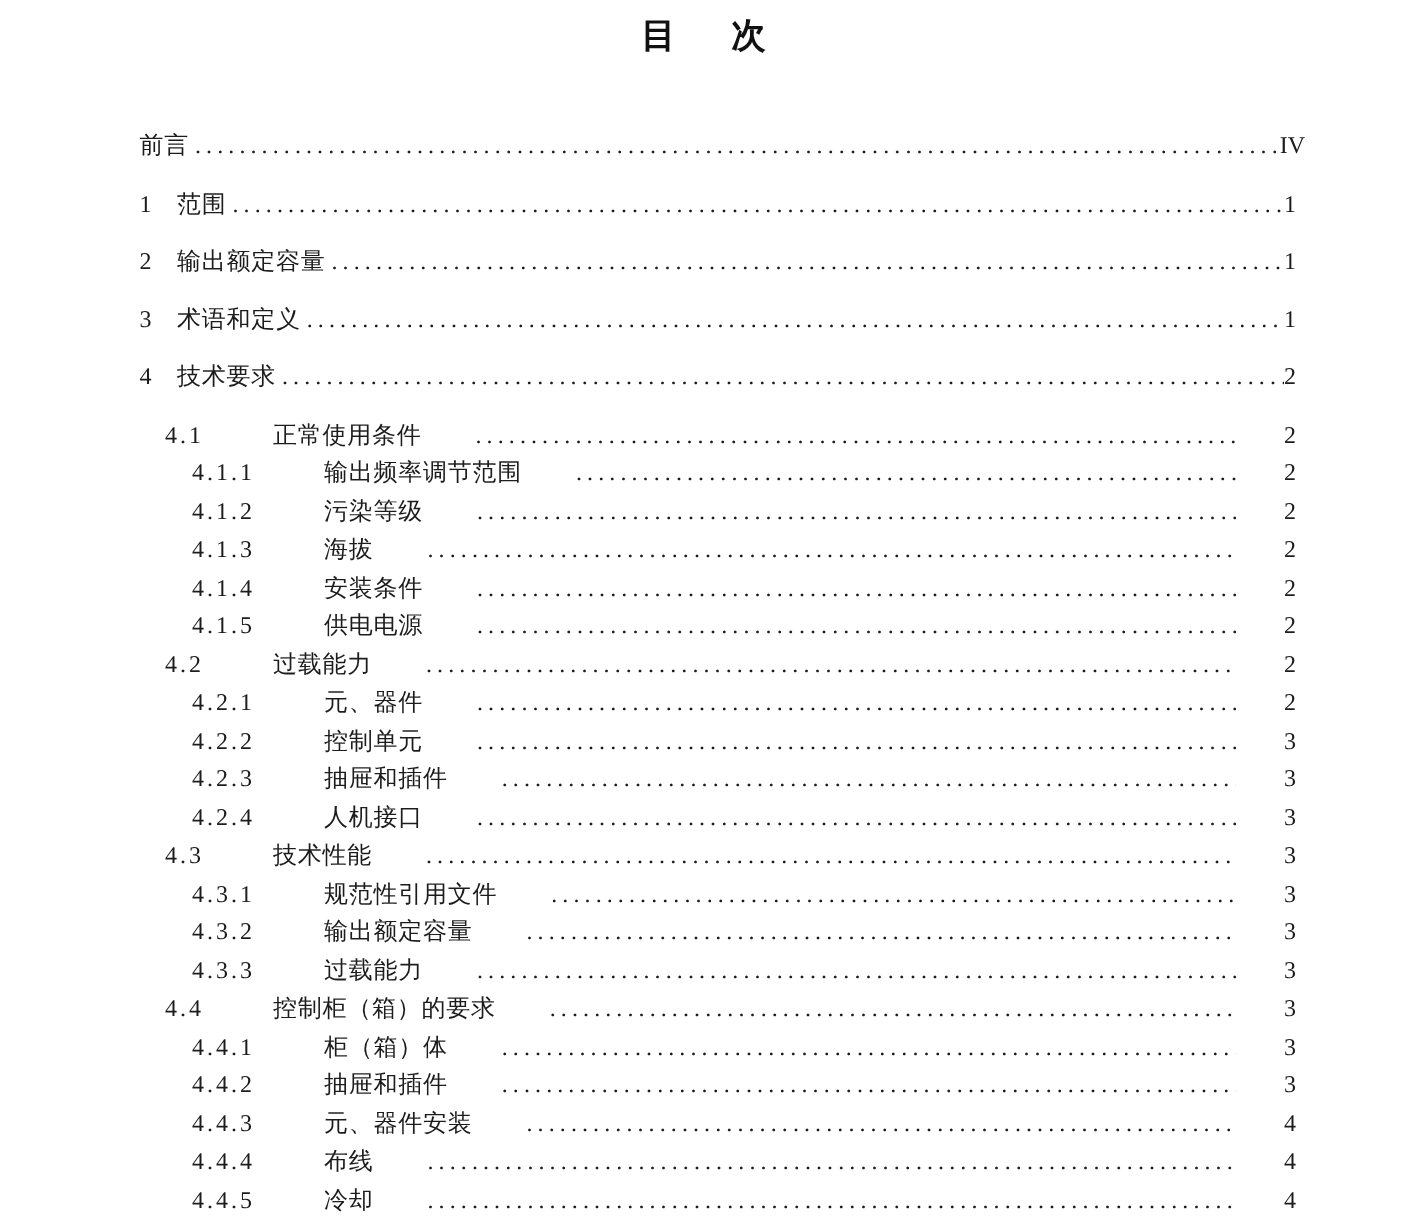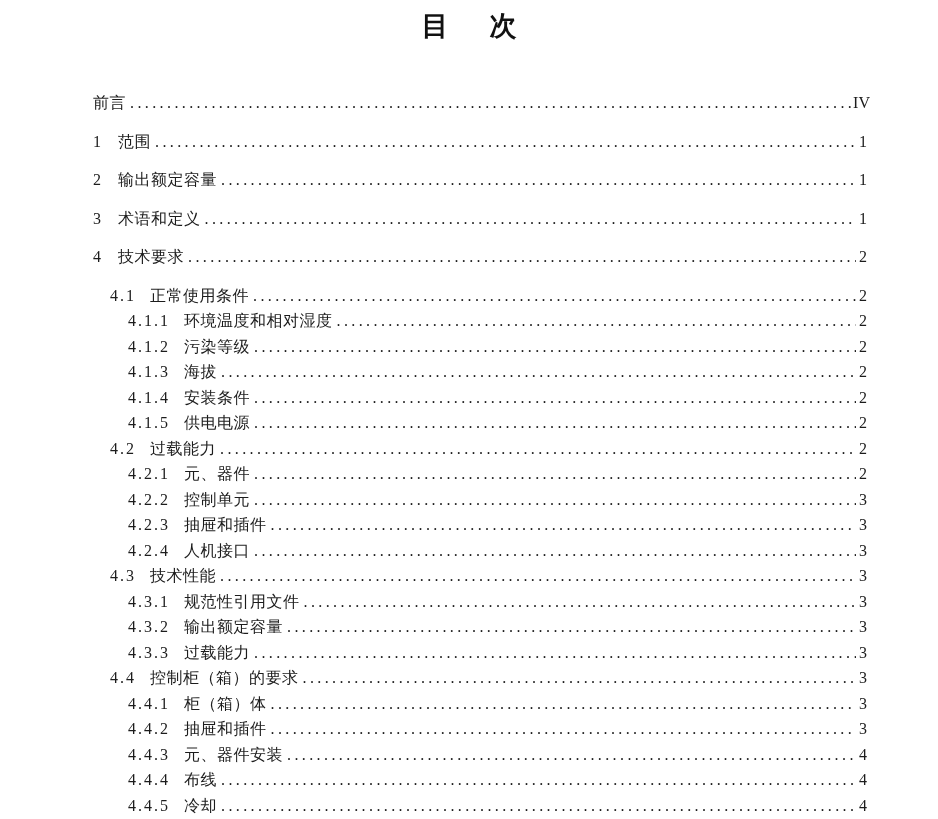--- a/index.html
+++ b/index.html
@@ -13,38 +13,38 @@
   }
   .page {
     position: relative;
     width: 938px;
     height: 819px;
     background: #ffffff;
   }
   .doc-title {
     margin-top: 8px;
     text-align: center;
-    font-size: 27px;
+    font-size: 23px;
     font-weight: bold;
     letter-spacing: 7px;
     padding-left: 7px; 
     color: #111111;
   }
   .toc {
     margin: 50px 68px 0 93px; 
   }
   .toc-row {
     display: flex;
     align-items: flex-end;
     font-size: 16px;
     line-height: 17px;
     white-space: nowrap;
   }
   .row-wide   { margin-bottom: 21.5px; }
-  .row-normal { margin-bottom: 8.5px; }
+  .row-normal { margin-bottom: 8.5px; gap: 32px; }
   .level-0 { padding-left: 0; }
   .level-1 { padding-left: 17px; }
   .level-2 { padding-left: 35px; }
   .num {
     letter-spacing: 2px;
     margin-right: 14px;
     flex: none;
   }
   .level-0 > .num { margin-right: 17px; letter-spacing: 0; }
   .label {
@@ -60,21 +60,21 @@
     min-width: 12px;
   }
   .leader::after {
     content: "..........................................................................................................................................................";
     letter-spacing: 3.4px;
     font-size: 16px;
   }
   .pagenum {
     flex: none;
     min-width: 14px;
-    text-align: center;
+    text-align: left;
   }
 </style>
 </head>
 <body>
 
 <div class="page">
   <h1 class="doc-title">目　次</h1>
 
   <div class="toc">
       <div class="toc-row level-0 row-wide">
@@ -108,21 +108,21 @@
     <span class="pagenum">2</span>
   </div>
       <div class="toc-row level-1 row-normal">
     <span class="num">4.1</span>
     <span class="label">正常使用条件</span>
     <span class="leader"></span>
     <span class="pagenum">2</span>
   </div>
       <div class="toc-row level-2 row-normal">
     <span class="num">4.1.1</span>
-    <span class="label">环境温度和相对湿度</span>
+    <span class="label">输出频率调节范围</span>
     <span class="leader"></span>
     <span class="pagenum">2</span>
   </div>
       <div class="toc-row level-2 row-normal">
     <span class="num">4.1.2</span>
     <span class="label">污染等级</span>
     <span class="leader"></span>
     <span class="pagenum">2</span>
   </div>
       <div class="toc-row level-2 row-normal">

